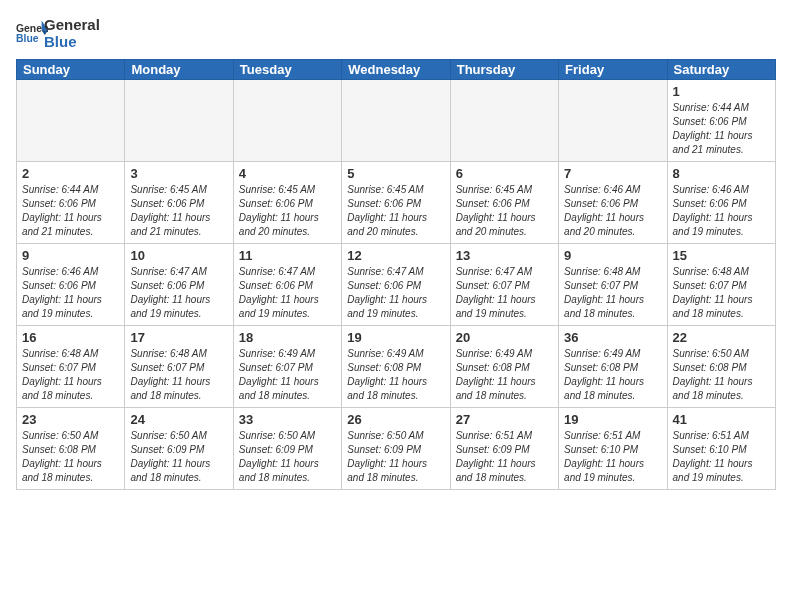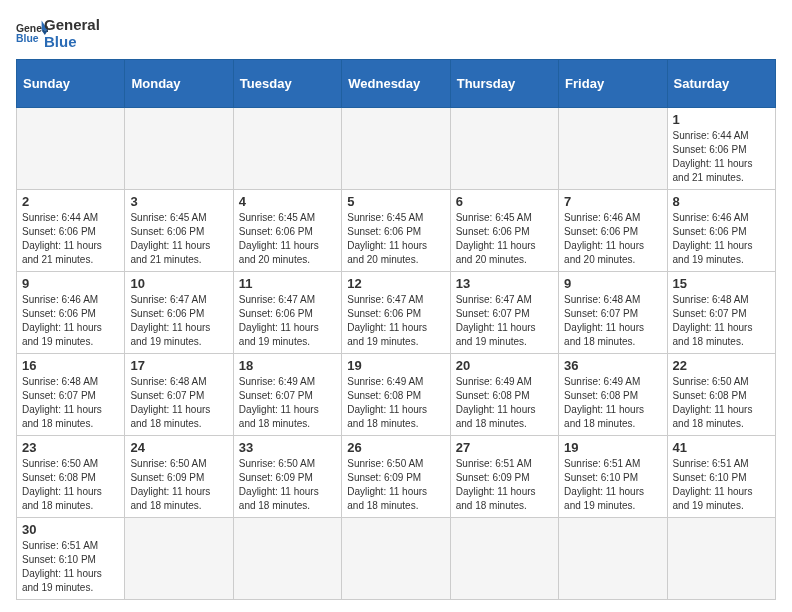--- a/index.html
+++ b/index.html
@@ -39,21 +39,21 @@
     }
     .calendar {
       width: 100%;
       border-collapse: collapse;
       border: 1px solid #ccc;
     }
     .calendar th {
       background: #2a6bb5;
       color: #fff;
       text-align: left;
-      padding: 16px 6px;
+      padding: 2px 6px;
       font-size: 13px;
       border: 1px solid #2060a0;
     }
     .calendar td {
       border: 1px solid #ccc;
       vertical-align: top;
       padding: 4px 5px;
       width: calc(100% / 7);
       min-height: 80px;
       font-size: 10.5px;
@@ -67,20 +67,21 @@
       font-size: 13px;
       font-weight: bold;
       color: #333;
       display: block;
       margin-bottom: 2px;
     }
     .day-info {
       font-size: 10px;
       color: #333;
       line-height: 1.4;
+      font-style: italic;
     }
     .last-row td {
       min-height: 60px;
     }
   </style>
 </head>
 <body>
 
 <div class="header-section">
   <div class="logo">
@@ -239,26 +240,14 @@
         </td>
         <td>
           <span class="day-number">19</span>
           <div class="day-info">Sunrise: 6:51 AM<br>Sunset: 6:10 PM<br>Daylight: 11 hours and 19 minutes.</div>
         </td>
         <td>
           <span class="day-number">41</span>
           <div class="day-info">Sunrise: 6:51 AM<br>Sunset: 6:10 PM<br>Daylight: 11 hours and 19 minutes.</div>
         </td>
       </tr>
-      <tr class="last-row">
-        <td>
-          <span class="day-number">30</span>
-          <div class="day-info">Sunrise: 6:51 AM<br>Sunset: 6:10 PM<br>Daylight: 11 hours and 19 minutes.</div>
-        </td>
-        <td class="empty"></td>
-        <td class="empty"></td>
-        <td class="empty"></td>
-        <td class="empty"></td>
-        <td class="empty"></td>
-        <td class="empty"></td>
-      </tr>
     </tbody>
 </table>
 
 </body></html>

